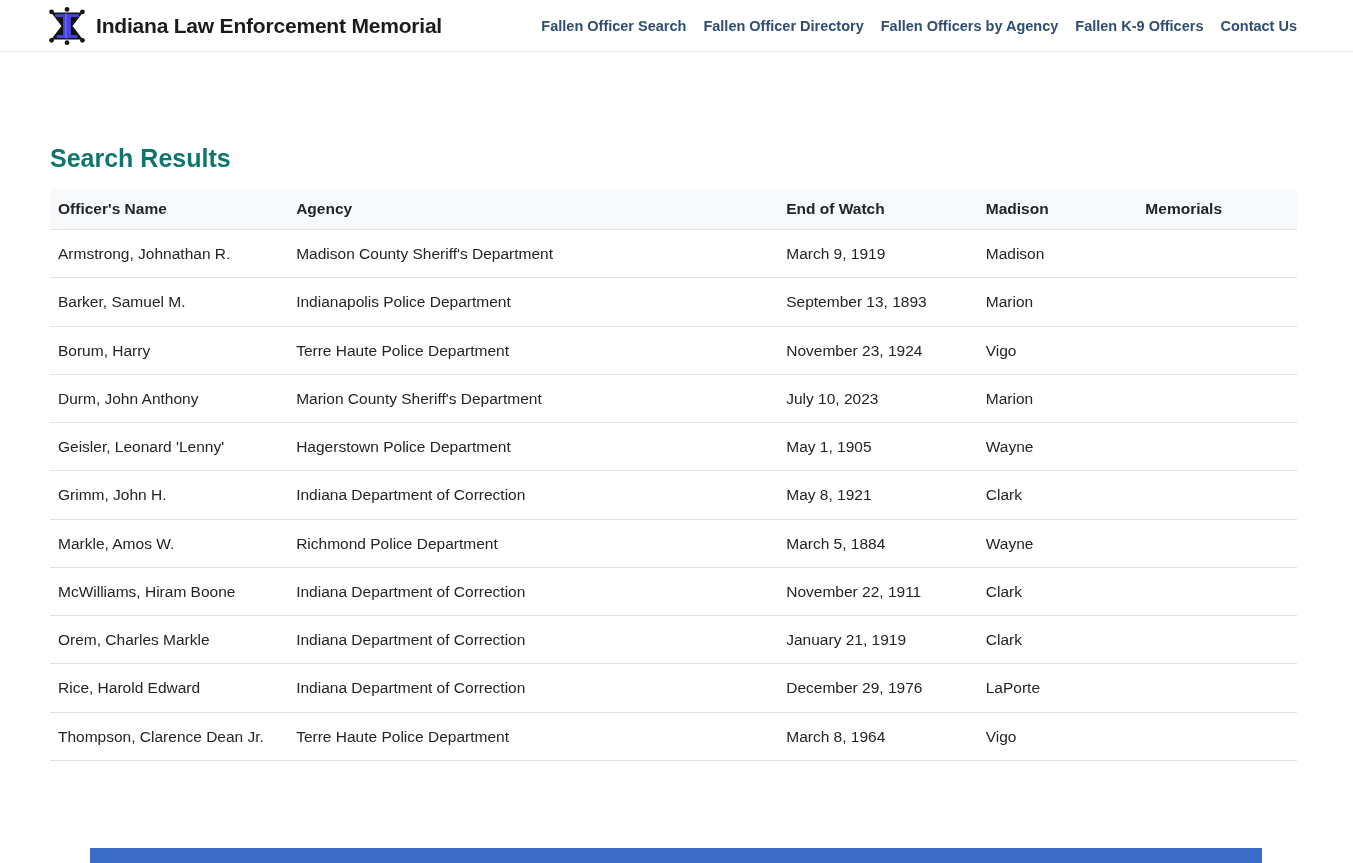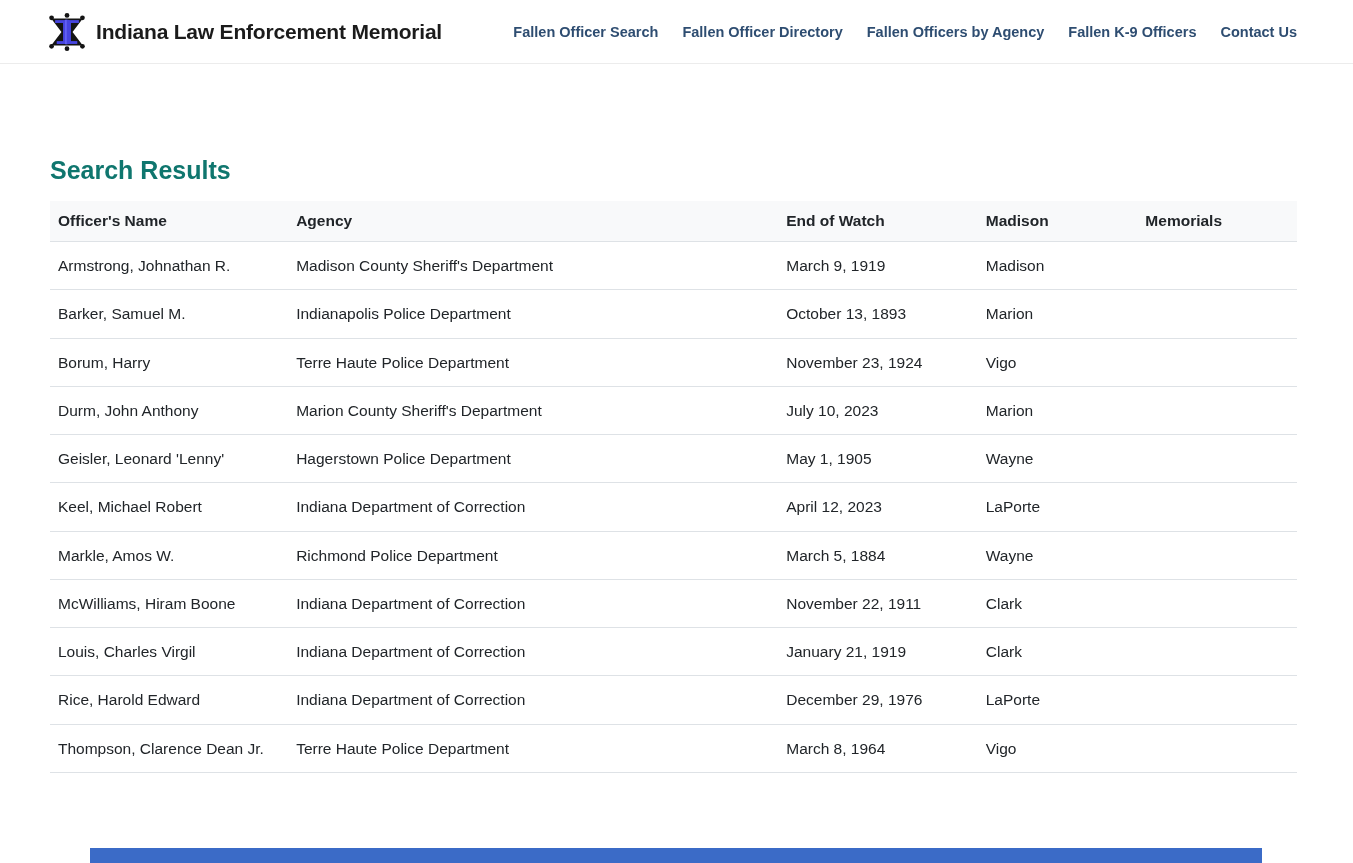--- a/index.html
+++ b/index.html
@@ -12,32 +12,32 @@
   }
   *{box-sizing:border-box;}
   html,body{margin:0;padding:0;}
   body{
     width:1353px;height:863px;position:relative;overflow:hidden;
     background:#ffffff;color:var(--text);
     font-family:"Liberation Sans", sans-serif;
   }
   
   .site-header{
-    height:64px;
+    height:52px;
     display:flex;align-items:center;justify-content:space-between;
     padding:0 56px 0 48px;
     border-bottom:1px solid #ececec;
     background:#fff;
   }
   .brand{display:flex;align-items:center;gap:10px;cursor:pointer;text-decoration:none;color:inherit;}
   .brand-title{
     font-size:21px;font-weight:700;color:#1b1b1b;letter-spacing:-0.2px;
     white-space:nowrap;
   }
-  .main-nav{display:flex;align-items:flex-end;gap:24px;}
+  .main-nav{display:flex;align-items:flex-end;gap:17px;}
   .main-nav a{
     text-decoration:none;
     color:var(--nav-link);
     font-size:14.5px;font-weight:700;
     white-space:nowrap;
   }
   
   main{margin:0 56px 0 50px;}
   .page-title{
     margin:92px 0 16px 0;
@@ -128,21 +128,21 @@
         <tr>
           <td>Armstrong, Johnathan R.</td>
           <td>Madison County Sheriff's Department</td>
           <td>March 9, 1919</td>
           <td>Madison</td>
           <td></td>
         </tr>
         <tr>
           <td>Barker, Samuel M.</td>
           <td>Indianapolis Police Department</td>
-          <td>October 13, 1893</td>
+          <td>September 13, 1893</td>
           <td>Marion</td>
           <td></td>
         </tr>
         <tr>
           <td>Borum, Harry</td>
           <td>Terre Haute Police Department</td>
           <td>November 23, 1924</td>
           <td>Vigo</td>
           <td></td>
         </tr>
@@ -154,42 +154,42 @@
           <td></td>
         </tr>
         <tr>
           <td>Geisler, Leonard 'Lenny'</td>
           <td>Hagerstown Police Department</td>
           <td>May 1, 1905</td>
           <td>Wayne</td>
           <td></td>
         </tr>
         <tr>
-          <td>Keel, Michael Robert</td>
-          <td>Indiana Department of Correction</td>
-          <td>April 12, 2023</td>
-          <td>LaPorte</td>
+          <td>Grimm, John H.</td>
+          <td>Indiana Department of Correction</td>
+          <td>May 8, 1921</td>
+          <td>Clark</td>
           <td></td>
         </tr>
         <tr>
           <td>Markle, Amos W.</td>
           <td>Richmond Police Department</td>
           <td>March 5, 1884</td>
           <td>Wayne</td>
           <td></td>
         </tr>
         <tr>
           <td>McWilliams, Hiram Boone</td>
           <td>Indiana Department of Correction</td>
           <td>November 22, 1911</td>
           <td>Clark</td>
           <td></td>
         </tr>
         <tr>
-          <td>Louis, Charles Virgil</td>
+          <td>Orem, Charles Markle</td>
           <td>Indiana Department of Correction</td>
           <td>January 21, 1919</td>
           <td>Clark</td>
           <td></td>
         </tr>
         <tr>
           <td>Rice, Harold Edward</td>
           <td>Indiana Department of Correction</td>
           <td>December 29, 1976</td>
           <td>LaPorte</td>

